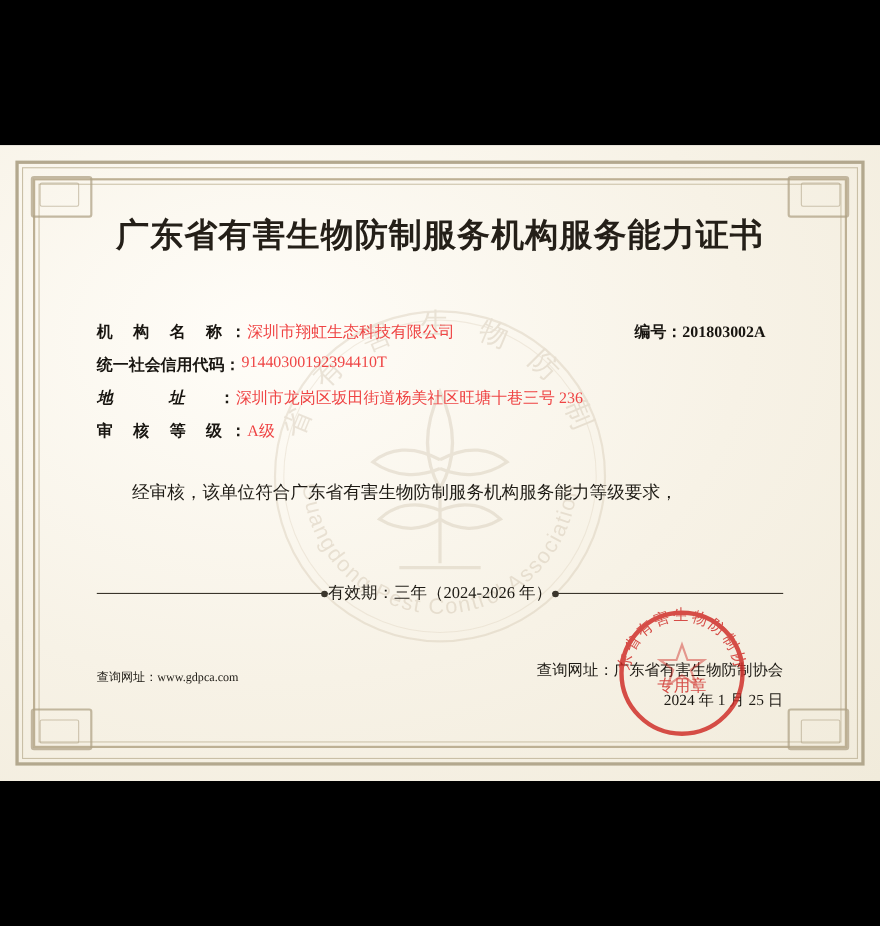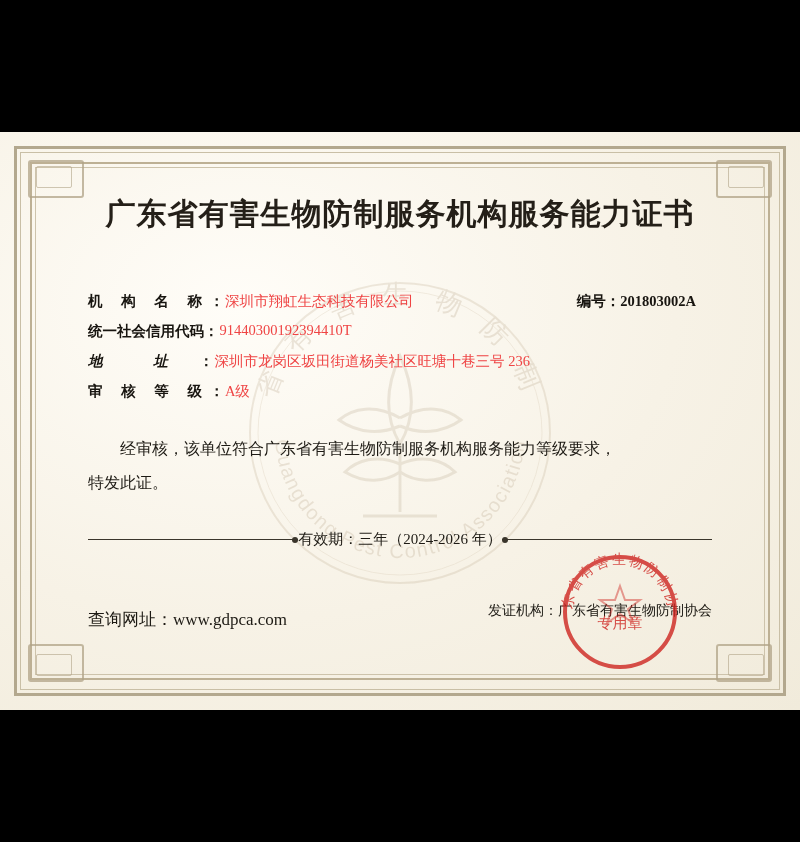--- a/index.html
+++ b/index.html
@@ -204,21 +204,21 @@
     font-size: 15px;
     color: #1d1a14;
     white-space: nowrap;
   }
 
   
   #footer-left {
     position: absolute;
     left: 88px;
     top: 476px;
-    font-size: 17px;
+    font-size: 11px;
     color: #1d1a14;
   }
   #footer-right {
     position: absolute;
     right: 88px;
     top: 466px;
     text-align: right;
     font-size: 14px;
     color: #1d1a14;
     line-height: 1.9;
@@ -320,35 +320,35 @@
           <span class="field-value">A级</span>
       </div>
 
       <div id="serial-wrap">
         <span>编号：</span><span>201803002A</span>
       </div>
     </div>
 
     <div id="body-text">
       <div id="body-line1">经审核，该单位符合广东省有害生物防制服务机构服务能力等级要求，</div>
-      <div id="body-line2">特发此证。</div>
     </div>
 
     <div id="validity">
       <div class="rule left"></div>
       <div id="validity-text">有效期：三年（2024-2026 年）</div>
       <div class="rule right"></div>
     </div>
 
     <div id="footer-left">查询网址：www.gdpca.com</div>
 
     <div id="footer-right">
       <div class="footer-line">
-        <span>发证机构：</span><span>广东省有害生物防制协会</span>
-      </div>
+        <span>查询网址：</span><span>广东省有害生物防制协会</span>
+      </div>
+      <div class="footer-line">2024 年 1 月 25 日</div>
     </div>
 
     <svg id="seal" viewBox="0 0 124 124">
       <defs>
         <path id="seal-arc" d="M 14,62 A 48,48 0 0 1 110,62"></path>
       </defs>
       <circle cx="62" cy="62" r="55" fill="none" stroke="#cf2a25" stroke-width="4"></circle>
       <text font-family="'Liberation Sans', sans-serif" font-size="14" fill="#cf2a25" letter-spacing="2.2">
         <textPath href="#seal-arc" startOffset="50%" text-anchor="middle">广东省有害生物防制协会</textPath>
       </text>

